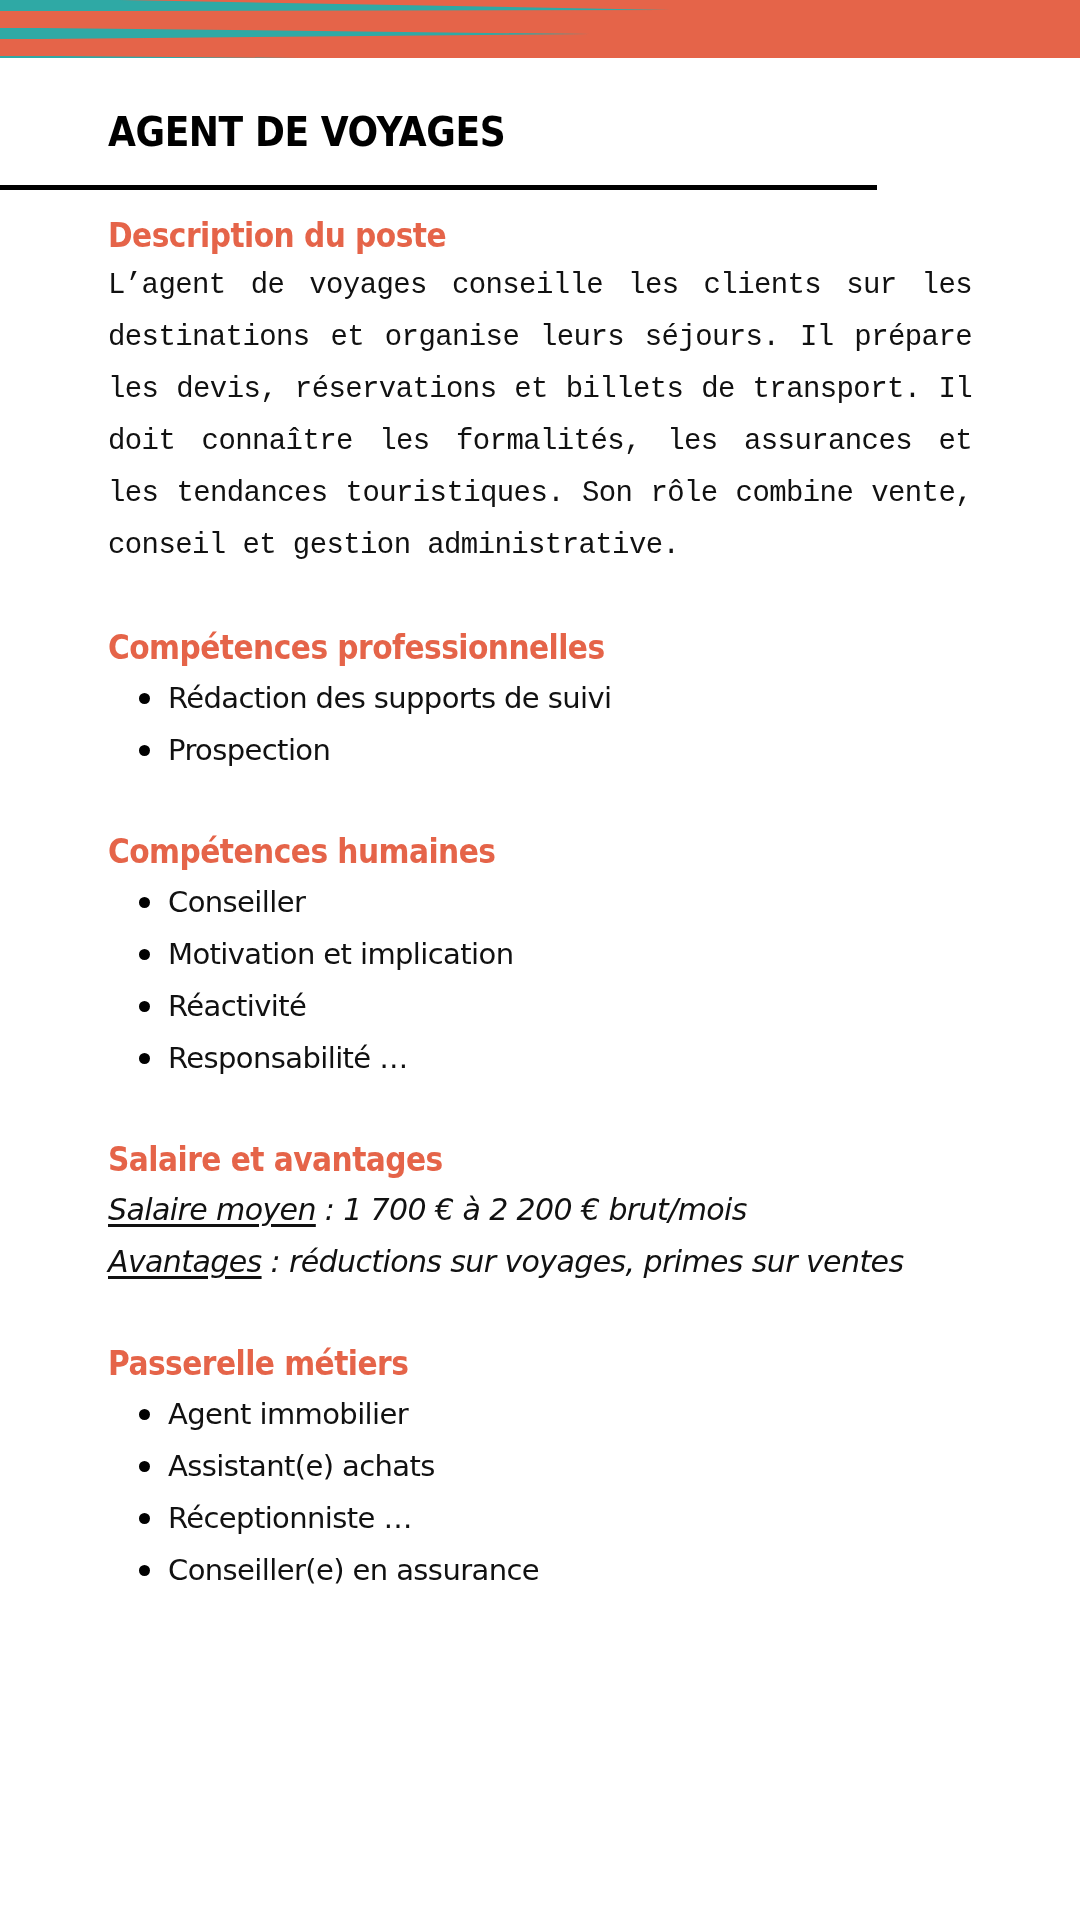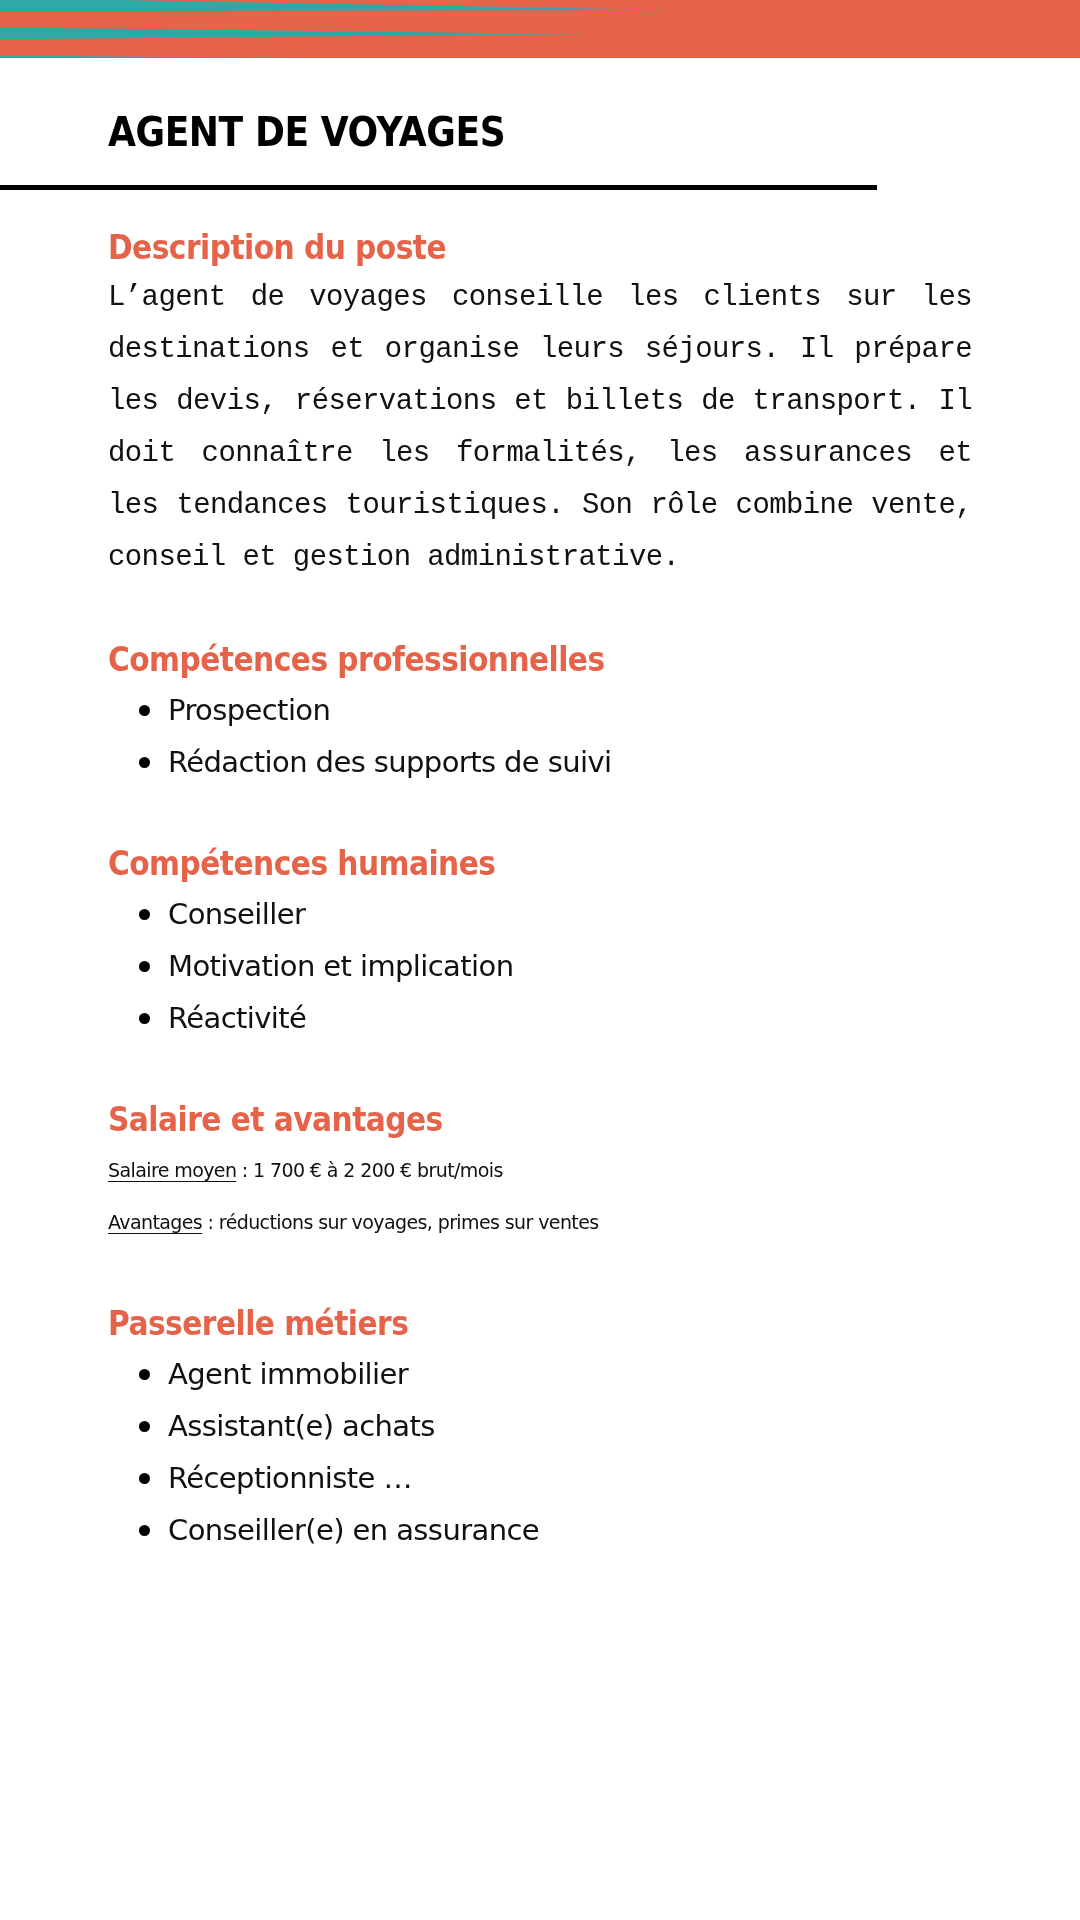--- a/index.html
+++ b/index.html
@@ -3,31 +3,31 @@
 <meta charset="utf-8">
 <style>
   html, body { margin:0; padding:0; }
   body { width:1080px; height:1920px; background:#ffffff; position:relative; overflow:hidden;
          font-family:"DejaVu Sans", sans-serif; color:#111; }
   .banner { position:absolute; left:0; top:0; width:1080px; height:58px; background:#e56449; overflow:hidden; }
   .banner svg { position:absolute; left:0; top:0; }
   .title { position:absolute; left:108px; top:108px; font-family:"DejaVu Sans", sans-serif; font-weight:bold;
            font-size:41px; letter-spacing:-0.5px; transform:scaleX(0.88); transform-origin:left center; color:#000; }
   .rule { position:absolute; left:0; top:185px; width:877px; height:5px; background:#000; }
-  .content { position:absolute; left:108px; top:224px; width:864px; }
+  .content { position:absolute; left:108px; top:212px; width:864px; }
   .h { color:#e56449; font-weight:bold; font-size:33px; line-height:48px; letter-spacing:-0.6px;
        transform:scaleX(0.9); transform-origin:left center; white-space:nowrap; }
   .p { font-size:29px; line-height:52px; text-align:justify; letter-spacing:-0.6px; font-weight:300;
        font-family:Liberation Mono, monospace; }
   ul { list-style:none; margin:0; padding:0; }
   li { position:relative; padding-left:60px; font-size:29px; line-height:52px; letter-spacing:-0.6px; white-space:nowrap; }
   li::before { content:""; position:absolute; left:31px; top:21px; width:11px; height:11px; border-radius:50%; background:#000; }
   .gap { height:52px; }
   .u { text-decoration:underline; text-underline-offset:4px; }
-  .line { font-size:19px; line-height:52px; letter-spacing:-0.6px; white-space:nowrap; }
+  .line { font-size:30px; line-height:52px; letter-spacing:-0.6px; white-space:nowrap;font-style:italic; }
 </style>
 </head>
 <body>
 
 <div class="banner">
   <svg width="1080" height="58" viewBox="0 0 1080 58">
     <polygon points="0,0 120,0 670,10 120,11 0,11" fill="#2fa9a5"></polygon>
     <polygon points="0,28 40,28 590,34 40,39 0,39" fill="#2fa9a5"></polygon>
     <polygon points="0,56 60,56 300,58 0,58" fill="#2fa9a5"></polygon>
   </svg>
@@ -36,30 +36,31 @@
 <div class="title">AGENT DE VOYAGES</div>
 <div class="rule"></div>
 
 <div class="content">
   <div class="h">Description du poste</div>
   <div class="p">L’agent de voyages conseille les clients sur les destinations et organise leurs séjours. Il prépare les devis, réservations et billets de transport. Il doit connaître les formalités, les assurances et les tendances touristiques. Son rôle combine vente, conseil et gestion administrative.</div>
 
   <div class="gap"></div>
   <div class="h">Compétences professionnelles</div>
   <ul>
+    <li>Rédaction des supports de suivi</li>
     <li>Prospection</li>
-    <li>Rédaction des supports de suivi</li>
   </ul>
 
   <div class="gap"></div>
   <div class="h">Compétences humaines</div>
   <ul>
     <li>Conseiller</li>
     <li>Motivation et implication</li>
     <li>Réactivité</li>
+    <li>Responsabilité …</li>
   </ul>
 
   <div class="gap"></div>
   <div class="h">Salaire et avantages</div>
   <div class="line">
     <span class="u">Salaire moyen</span><span> : 1 700 € à 2 200 € brut/mois</span>
   </div>
   <div class="line">
     <span class="u">Avantages</span><span> : réductions sur voyages, primes sur ventes</span>
   </div>

